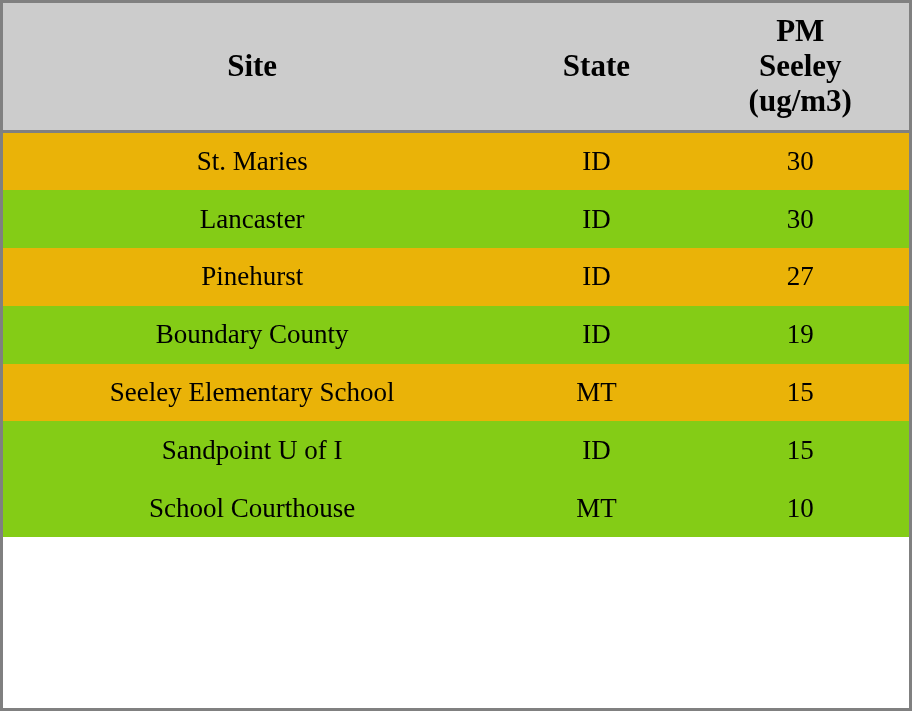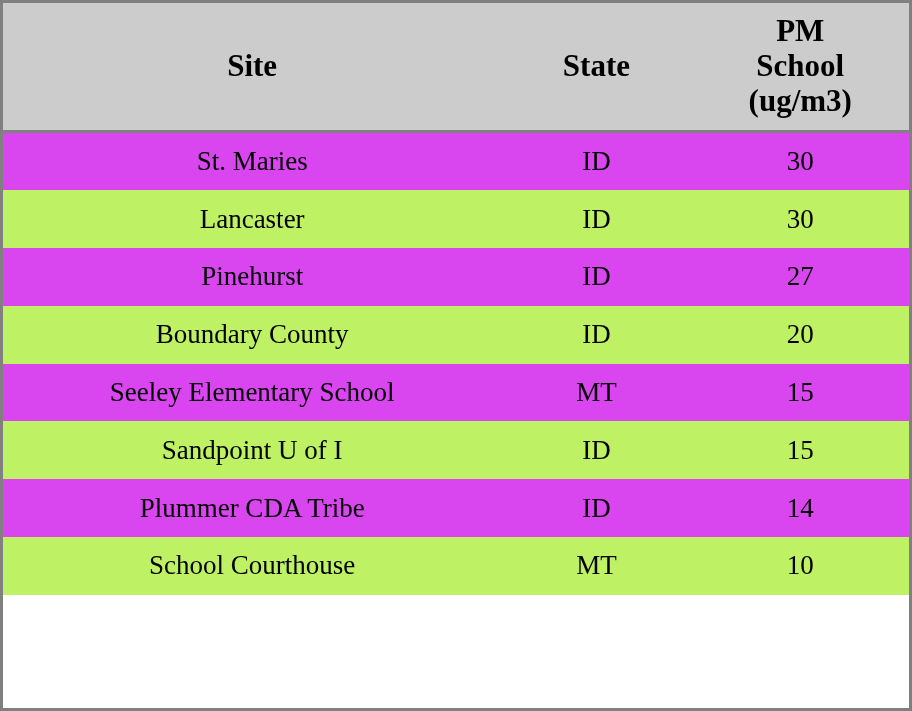--- a/index.html
+++ b/index.html
@@ -46,24 +46,24 @@
   tbody td {
     font-size: 27px;
     text-align: center;
     vertical-align: middle;
     color: #000000;
     padding: 0;
     height: 57.8px;
     font-weight: normal;
   }
   tbody tr.odd-row td {
-    background: #d946ef;
+    background: #eab308;
   }
   tbody tr.even-row td {
-    background: #bef264;
+    background: #84cc16;
   }
   .hdr-line { display: block; }
 </style>
 </head>
 <body>
 
 <div class="table-frame">
   <table class="data-table">
     <colgroup>
       <col class="col-site">
@@ -73,21 +73,21 @@
     <thead>
       <tr>
         <th>
           <span class="hdr-line">Site</span>
         </th>
         <th>
           <span class="hdr-line">State</span>
         </th>
         <th>
           <span class="hdr-line">PM</span>
-          <span class="hdr-line">School</span>
+          <span class="hdr-line">Seeley</span>
           <span class="hdr-line">(ug/m3)</span>
         </th>
       </tr>
     </thead>
     <tbody>
       <tr class="odd-row">
         <td>St. Maries</td>
         <td>ID</td>
         <td>30</td>
       </tr>
@@ -97,37 +97,32 @@
         <td>30</td>
       </tr>
       <tr class="odd-row">
         <td>Pinehurst</td>
         <td>ID</td>
         <td>27</td>
       </tr>
       <tr class="even-row">
         <td>Boundary County</td>
         <td>ID</td>
-        <td>20</td>
+        <td>19</td>
       </tr>
       <tr class="odd-row">
         <td>Seeley Elementary School</td>
         <td>MT</td>
         <td>15</td>
       </tr>
       <tr class="even-row">
         <td>Sandpoint U of I</td>
         <td>ID</td>
         <td>15</td>
       </tr>
-      <tr class="odd-row">
-        <td>Plummer CDA Tribe</td>
-        <td>ID</td>
-        <td>14</td>
-      </tr>
       <tr class="even-row">
         <td>School Courthouse</td>
         <td>MT</td>
         <td>10</td>
       </tr>
     </tbody>
   </table>
 </div>
 
 </body></html>

